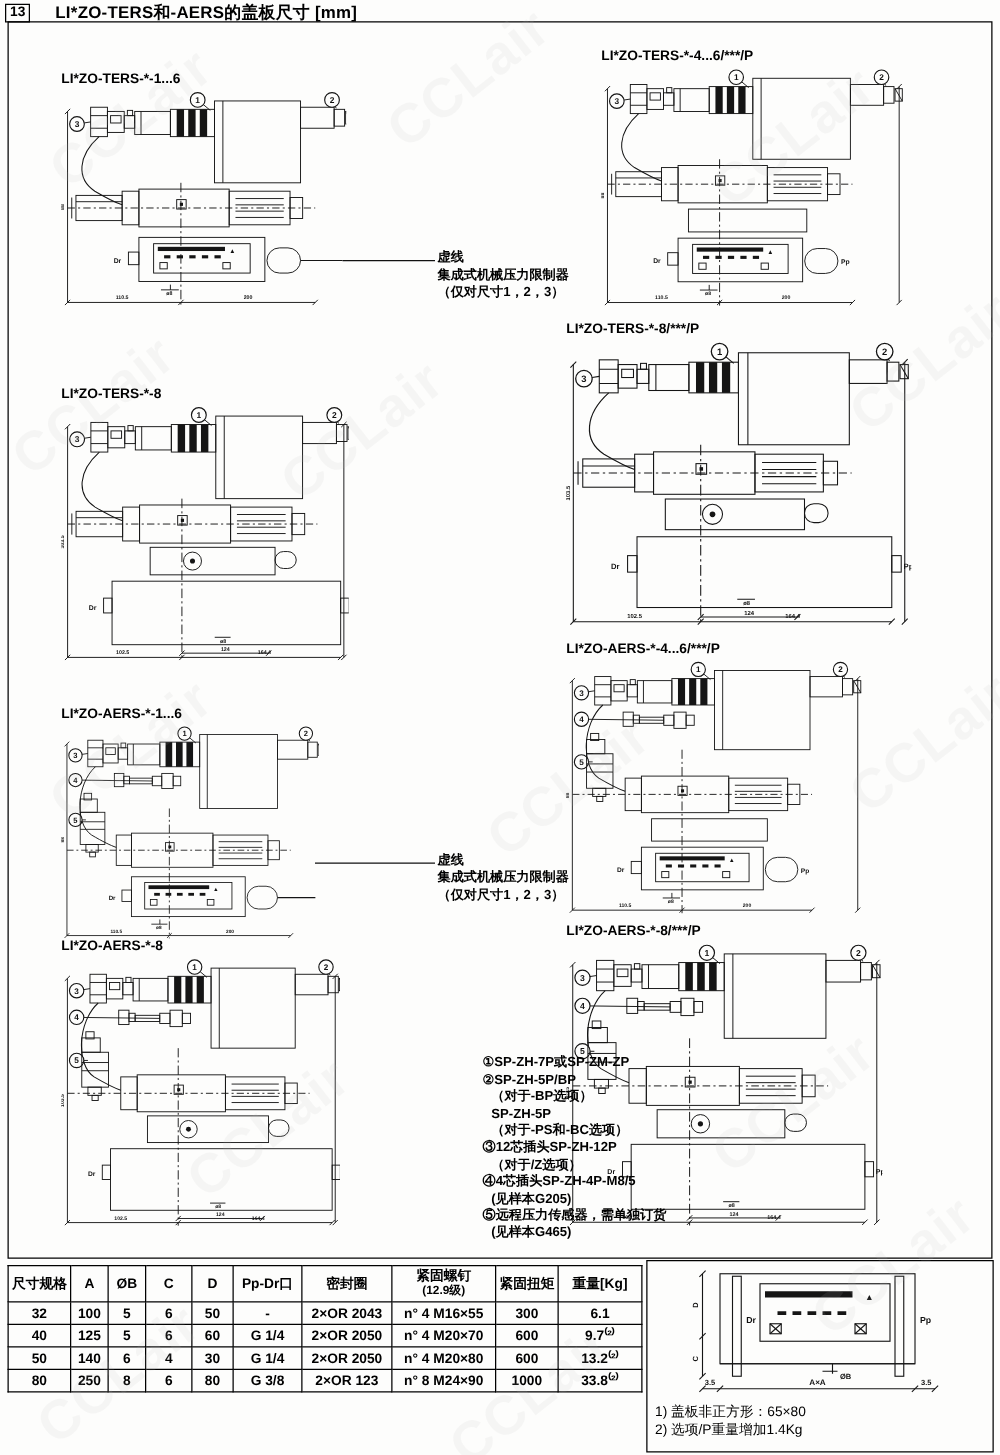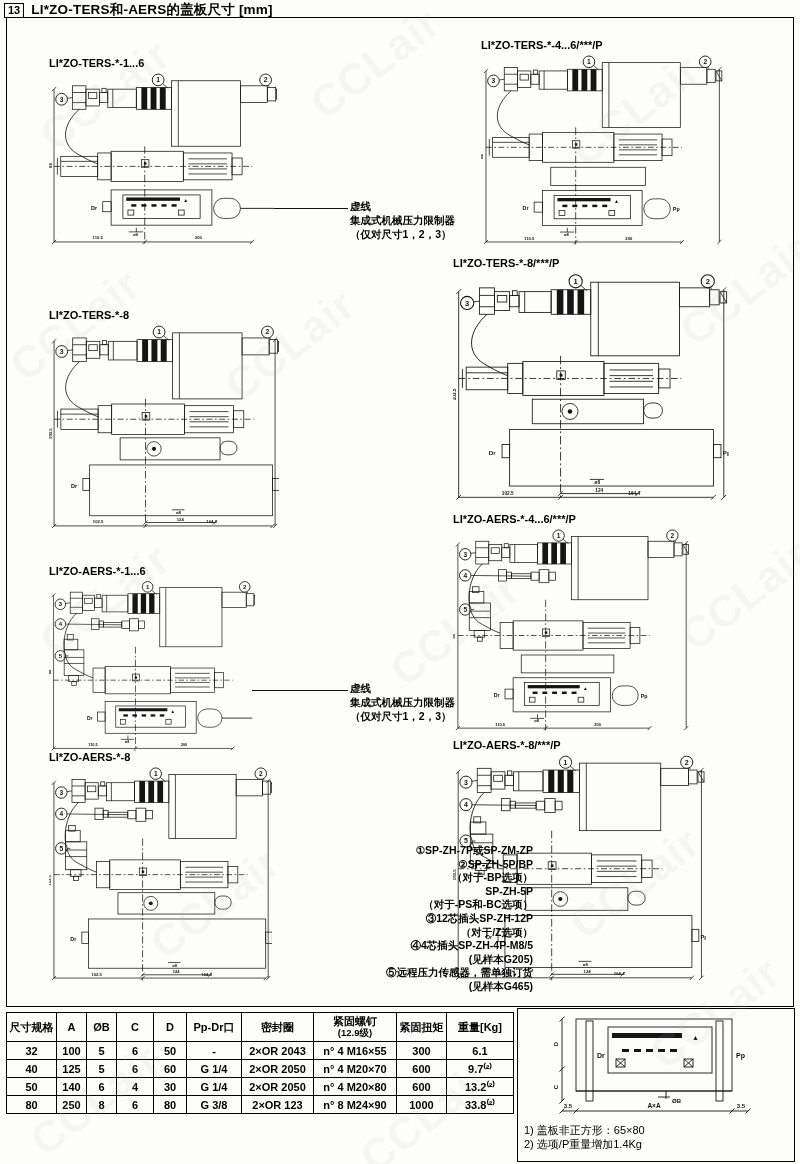--- a/index.html
+++ b/index.html
@@ -1,18 +1,18 @@
 <!DOCTYPE html>
 <html><head>
 <meta charset="utf-8">
 <style>
   html,body{margin:0;padding:0;background:#e8e8e8;}
   .page{position:relative;width:800px;height:1164px;background:#fdfdfc;
         font-family:"Liberation Sans",sans-serif;color:#000;overflow:hidden;margin:0 auto;}
-  .titlebar{position:absolute;top:1px;left:4px;display:flex;align-items:center;gap:7px;z-index:5;}
+  .titlebar{position:absolute;top:1px;left:4px;display:flex;align-items:center;gap:20px;z-index:5;}
   .secnum{border:1.5px solid #000;font-weight:bold;font-size:11px;line-height:13px;padding:0 3px;}
   .title{font-weight:bold;font-size:13.5px;letter-spacing:.2px;}
   .mainbox{position:absolute;left:6px;top:17px;width:786px;height:988px;border:1.5px solid #000;}
   .diag{position:absolute;}
   .dtitle{position:absolute;left:0;top:-2px;font-weight:bold;font-size:11px;white-space:nowrap;z-index:2;}
   .diag svg{position:absolute;left:0;top:10px;}
   .note{position:absolute;font-size:10.5px;font-weight:bold;line-height:14px;white-space:nowrap;z-index:3;}
   .leaderline{position:absolute;height:0;border-top:1.1px solid #111;z-index:1;}
   .legend{position:absolute;font-size:10.5px;font-weight:bold;line-height:13.6px;white-space:nowrap;z-index:3;}
   .legend .ind{padding-left:7px;}
@@ -723,21 +723,21 @@
           <text x="58" y="259" font-size="5" fill="#111" font-weight="bold" font-family="&quot;Liberation Sans&quot;,sans-serif" text-anchor="middle">102.5</text>
           <text x="192" y="259" font-size="5" fill="#111" font-weight="bold" font-family="&quot;Liberation Sans&quot;,sans-serif" text-anchor="middle">164.4</text>
           <line x1="6" y1="24" x2="6" y2="262" stroke="#151515" stroke-width="0.9"></line>
           <line x1="3.5" y1="26.5" x2="8.5" y2="21.5" stroke="#151515" stroke-width="0.9"></line>
           <text x="3" y="143" font-size="5" fill="#111" font-weight="bold" font-family="&quot;Liberation Sans&quot;,sans-serif" text-anchor="middle" transform="rotate(-90 3 143)">103.5</text>
           <line x1="287" y1="22" x2="287" y2="262" stroke="#151515" stroke-width="0.9"></line>
           <line x1="284.5" y1="24.5" x2="289.5" y2="19.5" stroke="#151515" stroke-width="0.9"></line>
           <line x1="284.5" y1="264.5" x2="289.5" y2="259.5" stroke="#151515" stroke-width="0.9"></line>
         </svg>
       </div>
-      <div class="legend" style="left: 379px; top: 826px; text-align: right;">
+      <div class="legend" style="left: 379px; top: 826px;">
         <div>①SP-ZH-7P或SP-ZM-ZP</div>
         <div>②SP-ZH-5P/BP</div>
         <div class="ind">（对于-BP选项）</div>
         <div class="ind">SP-ZH-5P</div>
         <div class="ind">（对于-PS和-BC选项）</div>
         <div>③12芯插头SP-ZH-12P</div>
         <div class="ind">（对于/Z选项）</div>
         <div>④4芯插头SP-ZH-4P-M8/5</div>
         <div class="ind">(见样本G205)</div>
         <div>⑤远程压力传感器，需单独订货</div>

